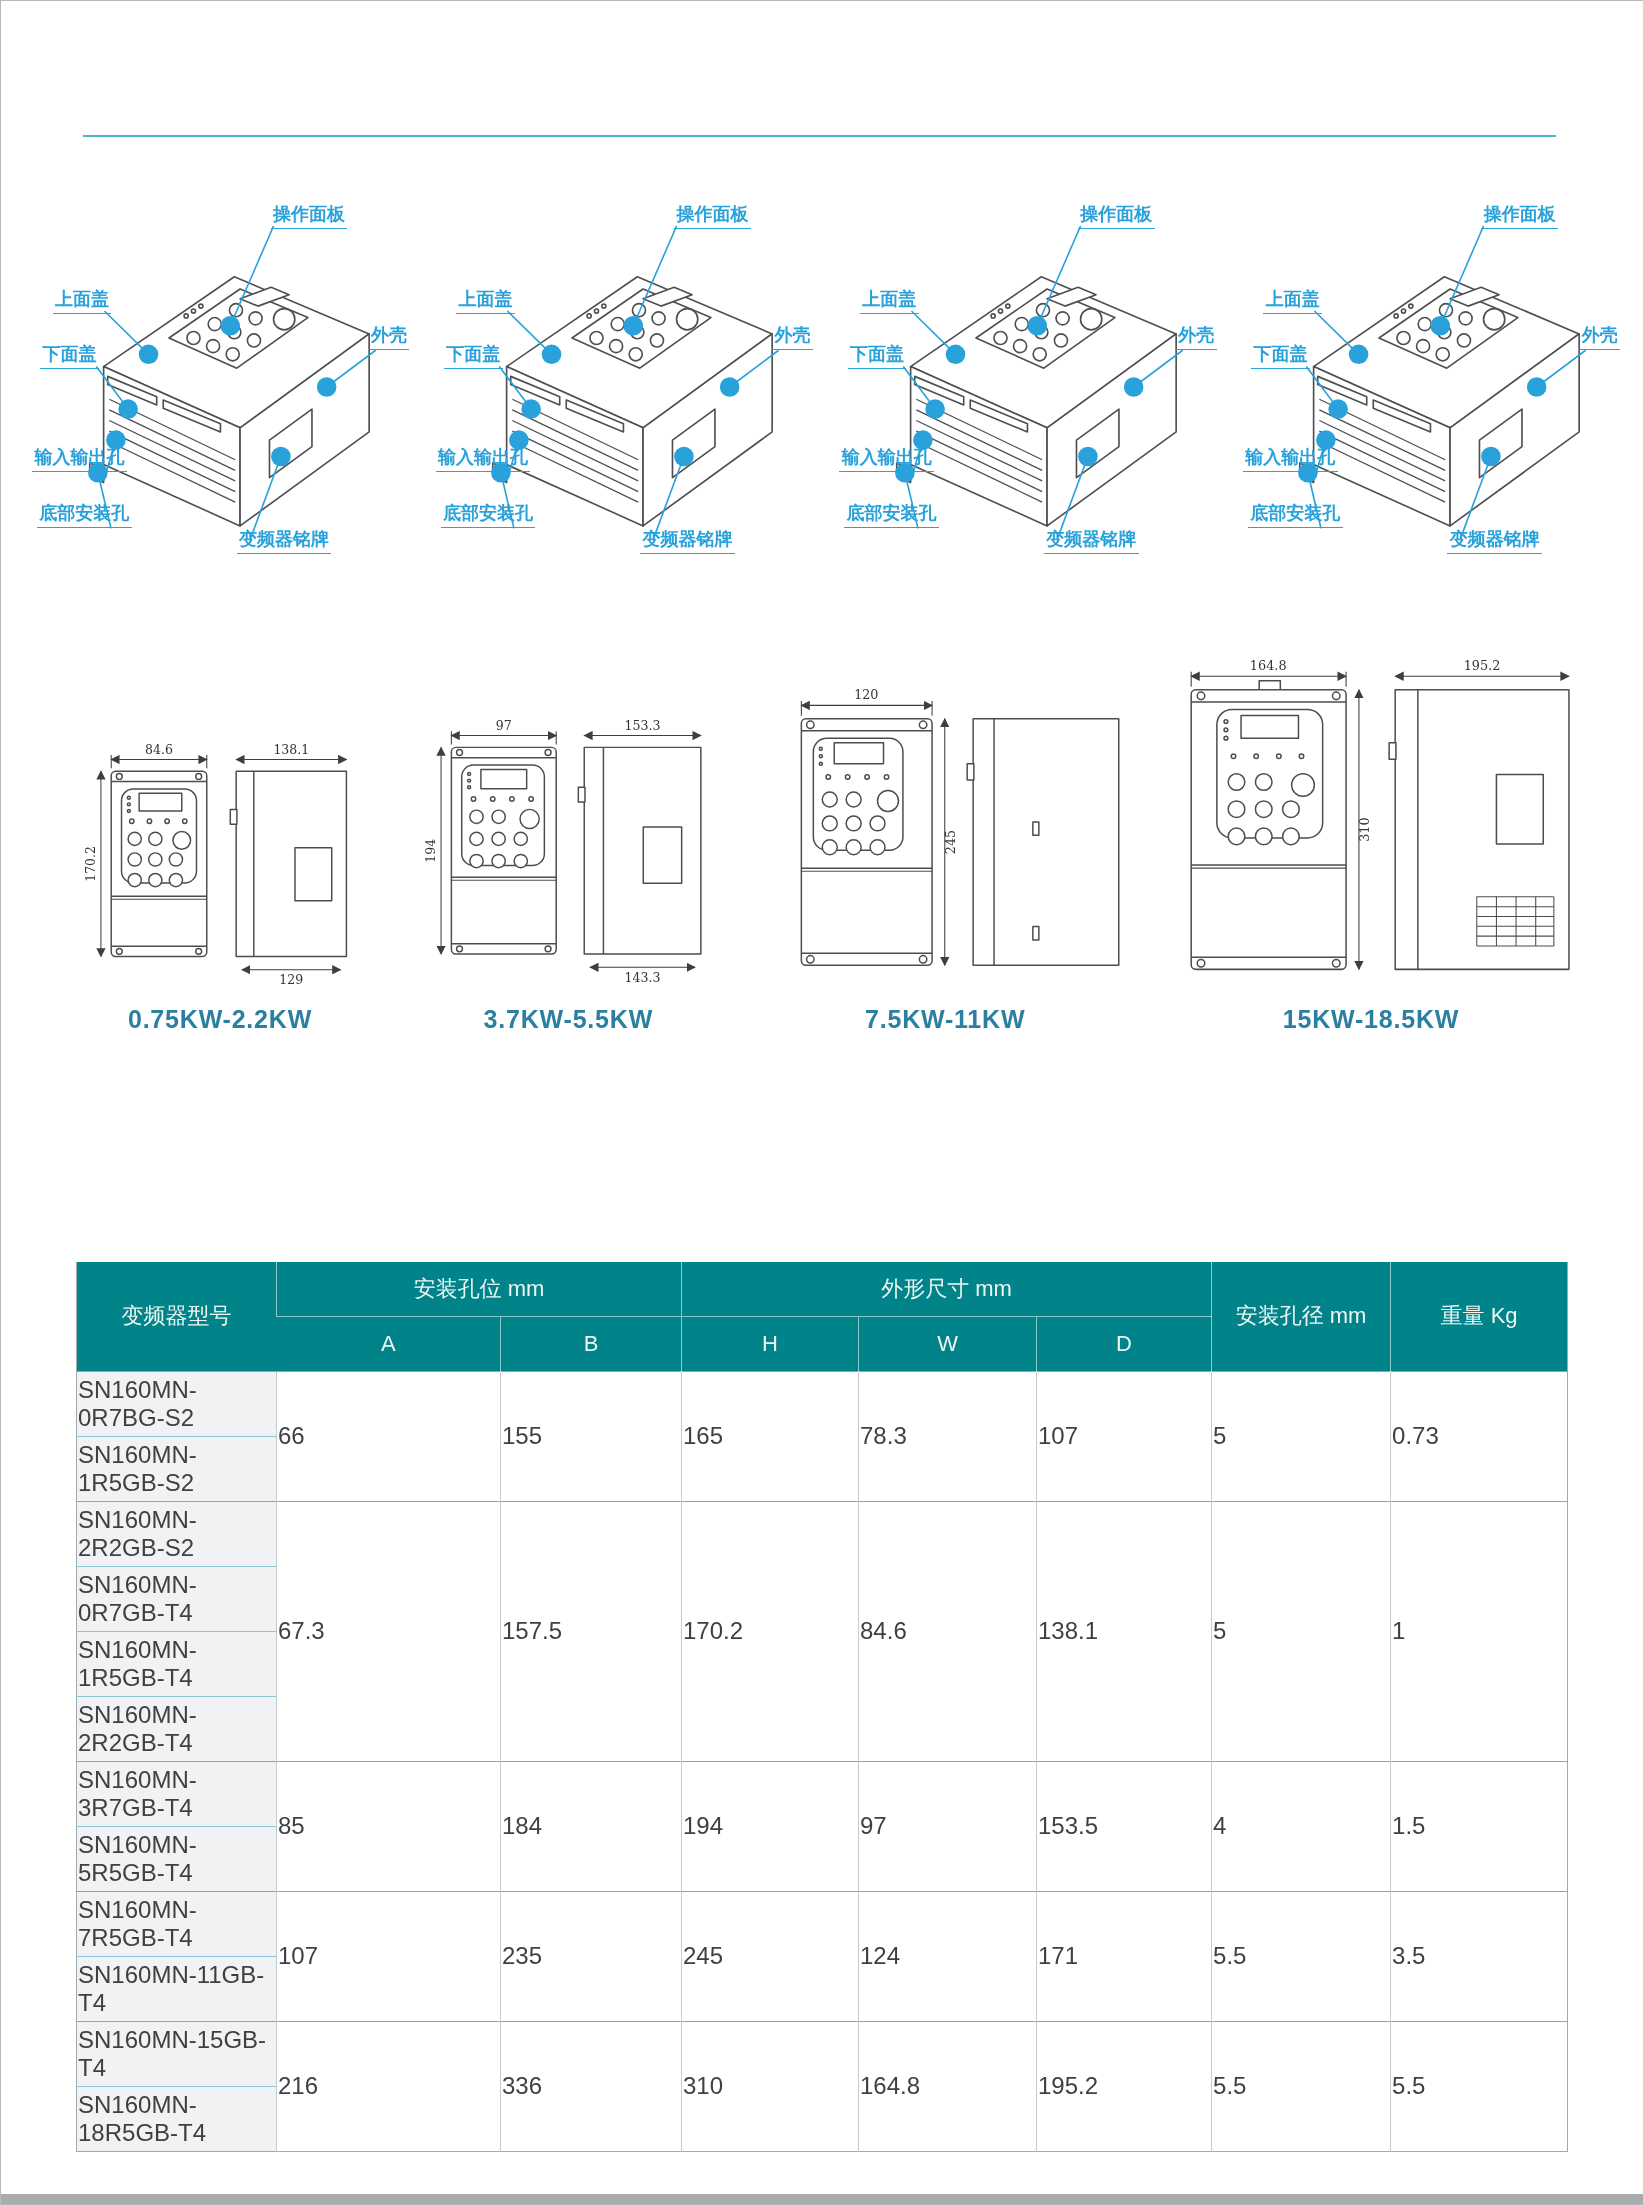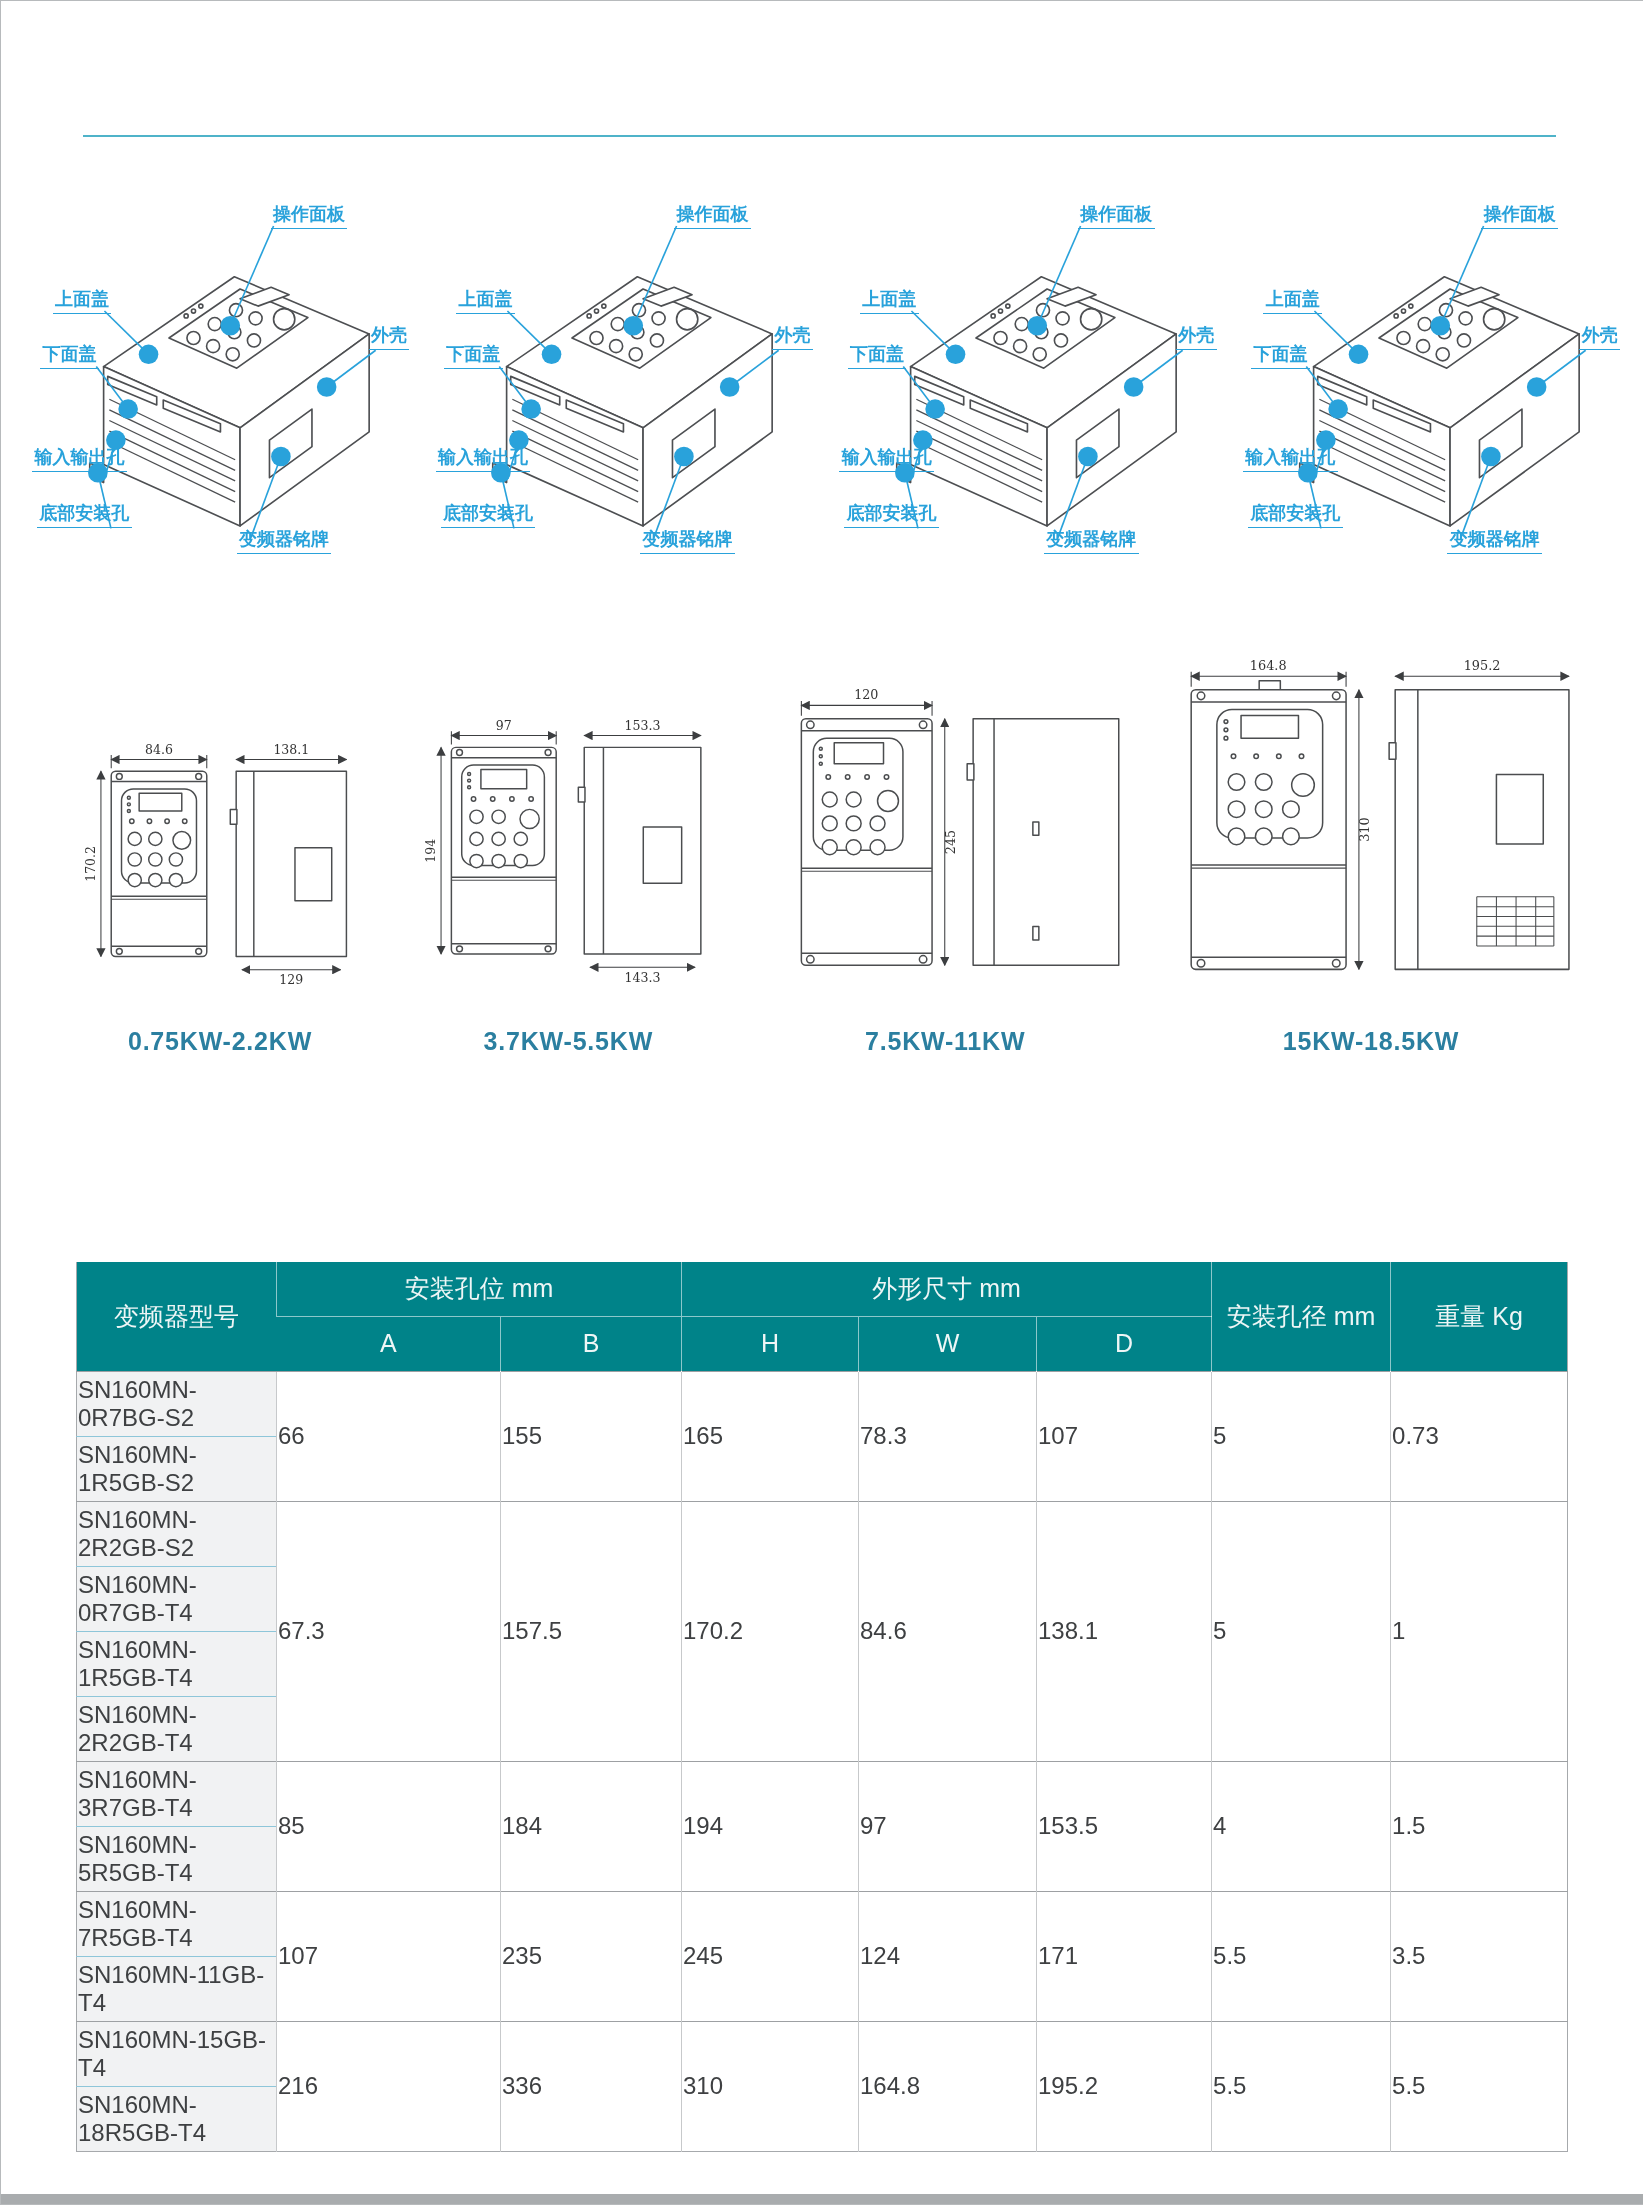--- a/index.html
+++ b/index.html
@@ -27,30 +27,30 @@
   .co-shell{left:343px;top:131px;}
   .co-io{left:6.5px;top:253px;}
   .co-mount{left:11.4px;top:309px;}
   .co-nameplate{left:211px;top:318px;margin-top:17px;}
 
   
   .dim-row{position:absolute;left:72px;top:645px;width:1502px;
            display:flex;justify-content:space-between;align-items:flex-end;}
   .dim-group{display:flex;flex-direction:column;align-items:center;flex:0 0 auto;}
   .dim-svg{display:block;height:auto;}
-  .range-label{margin-top:33px;font-size:25px;font-weight:600;color:#2b7fa0;letter-spacing:0.8px;}
+  .range-label{margin-top:11px;font-size:25px;font-weight:600;color:#2b7fa0;letter-spacing:0.8px;}
   .o{stroke:#4b4d4f;stroke-width:2;fill:#ffffff;stroke-linejoin:round;}
   .o .thin{stroke-width:1.4;}
   .d{stroke:#3c3e40;stroke-width:1.4;fill:none;}
   .dt{font-family:"DejaVu Serif","Liberation Serif",serif;font-size:17px;fill:#333;}
 
   
   table.spec{position:absolute;left:75px;top:1261px;width:1491px;border-collapse:collapse;
              table-layout:fixed;border:1.6px solid #a6a9ac;border-top:none;}
-  table.spec th{background:#008389;color:#eef6f6;font-weight:400;font-size:25px;
+  table.spec th{background:#008389;color:#eef6f6;font-weight:400;font-size:22px;
                 border-left:1.6px solid rgba(255,255,255,0.55);}
   table.spec th:first-child{border-left:none;}
   table.spec th.sub{border-top:1.6px solid rgba(255,255,255,0.55);}
   table.spec .h1{height:54px;}
   table.spec .h2 th{height:52px;}
   table.spec td{height:62px;text-align:left;vertical-align:middle;font-size:24px;color:#3e4042;
                 background:#ffffff;border-left:1.6px solid #c7c9cb;}
   table.spec td:first-child{border-left:none;}
   table.spec td.model{background:#f1f2f3;}
   table.spec tr.g-start td{border-top:1.6px solid #9da0a3;}

